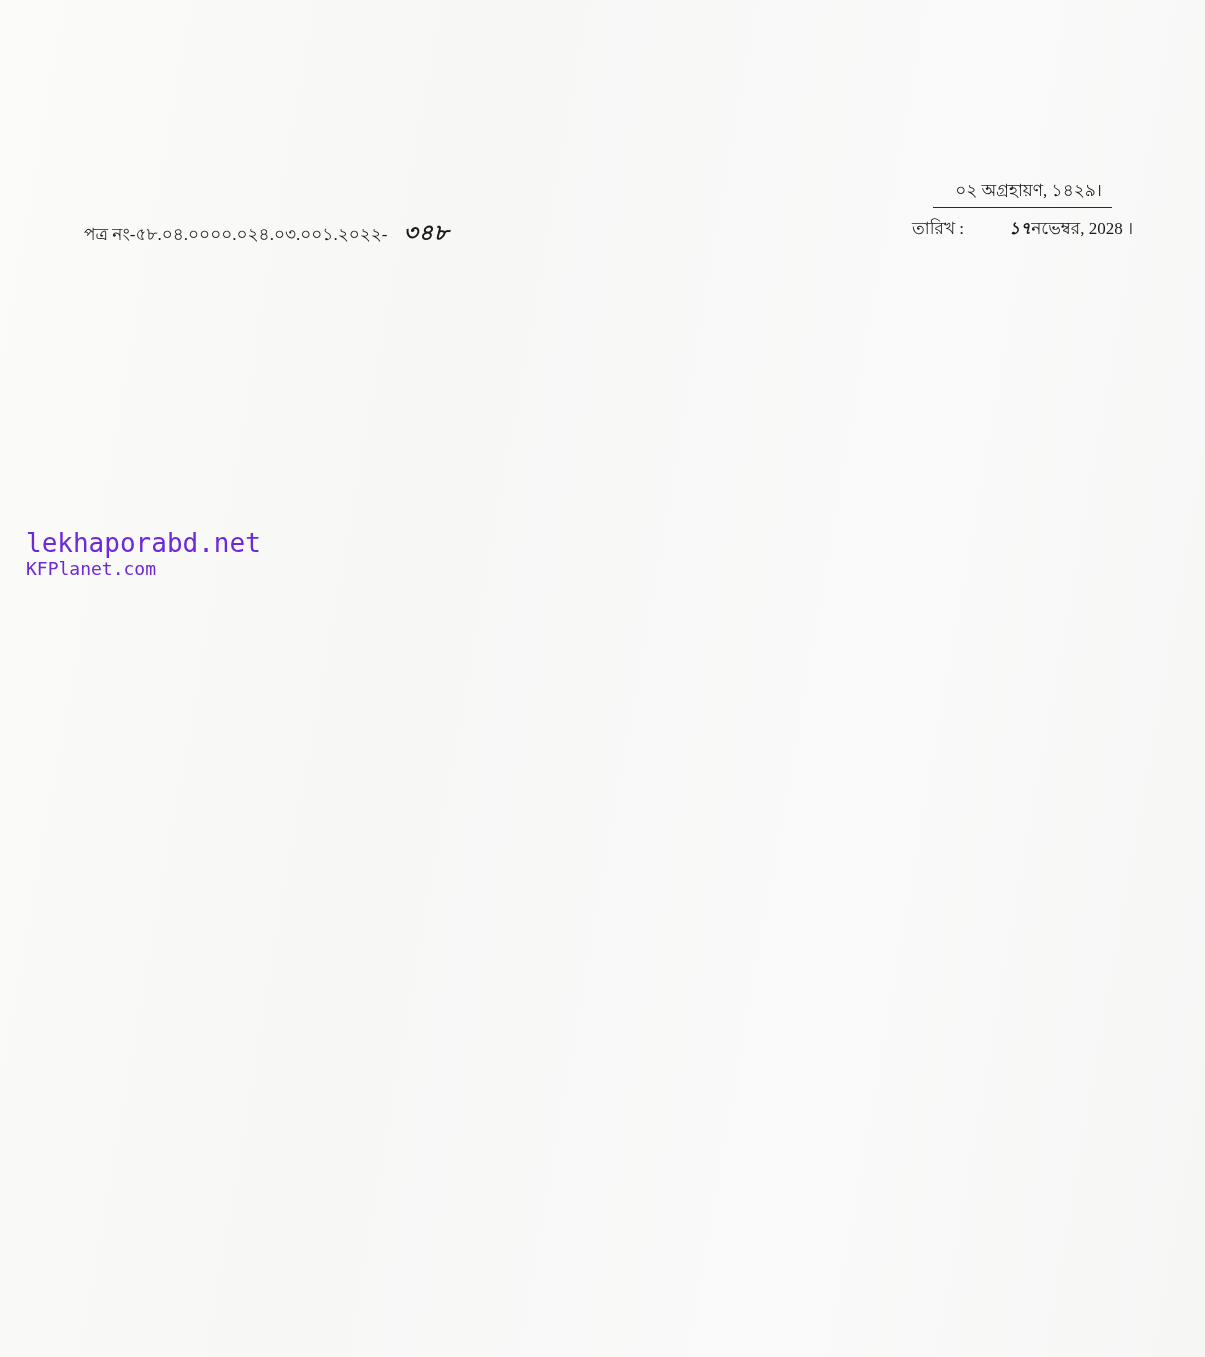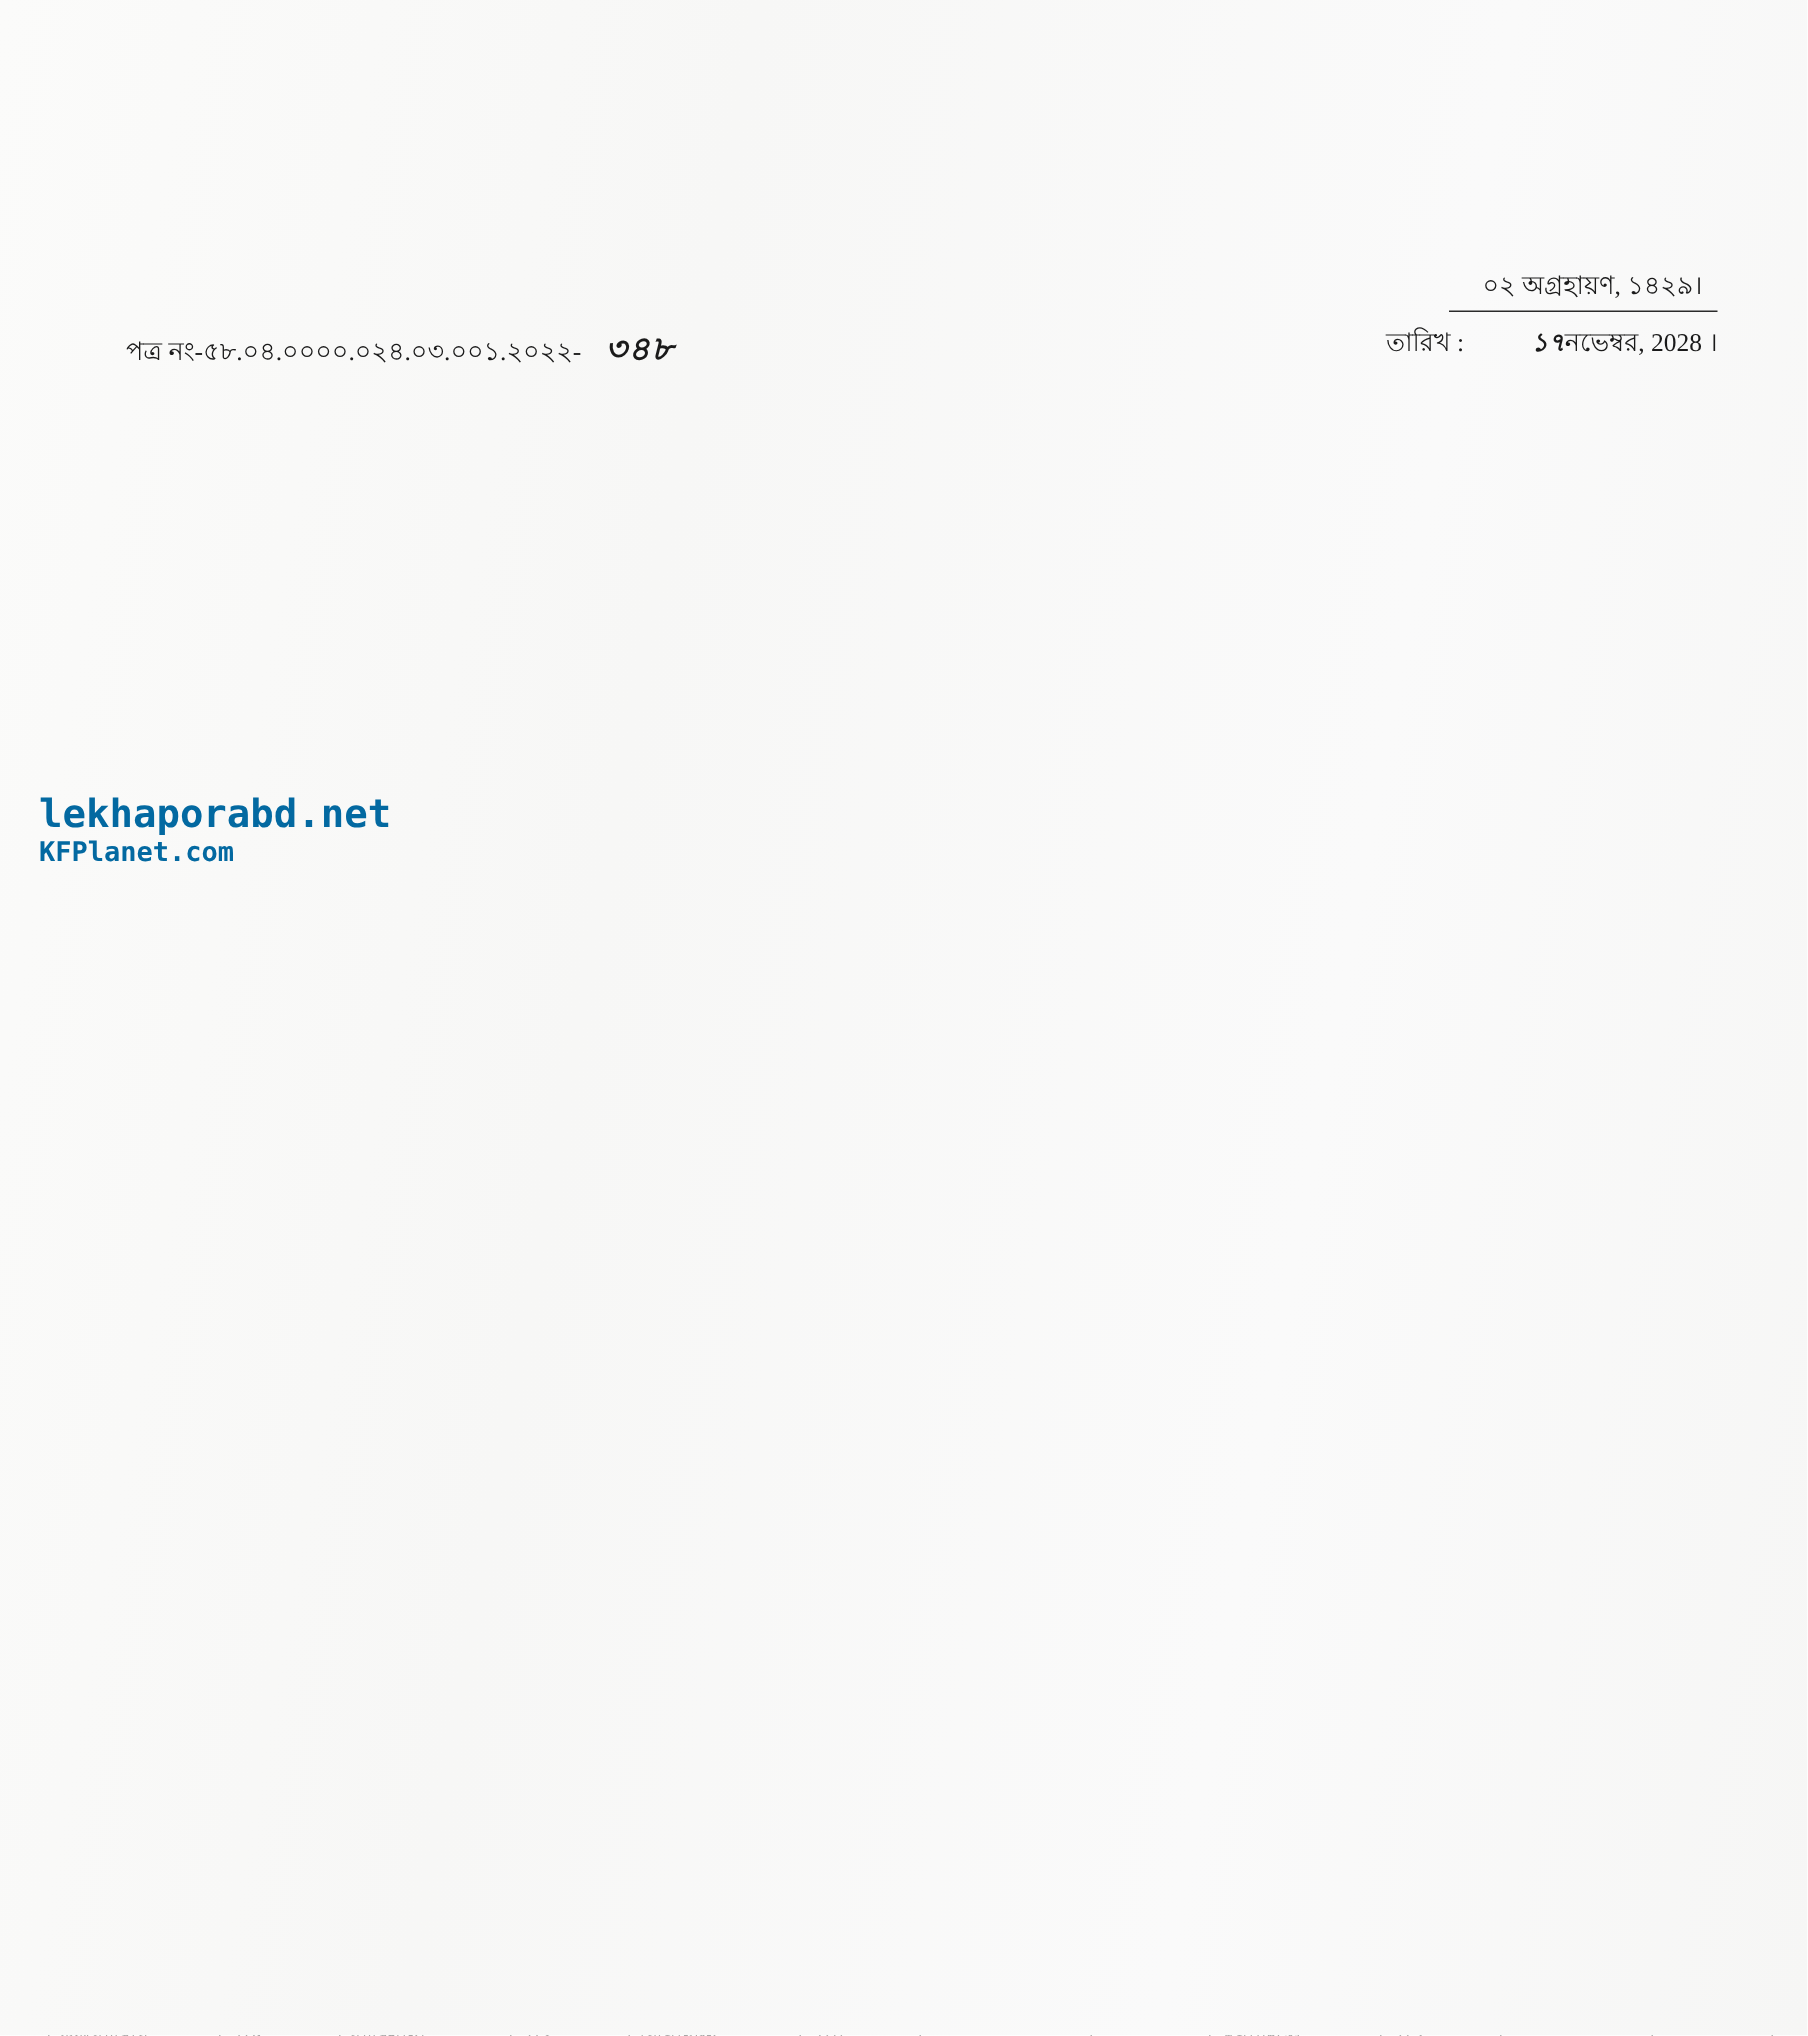--- a/index.html
+++ b/index.html
@@ -75,23 +75,23 @@
   }
   .memo-left .hand {
     font-size: 22px;
     font-style: italic;
     font-weight: bold;
     letter-spacing: 1px;
     margin-left: 16px;
   }
   .memo-right {
     position: absolute;
-    right: 60px;
+    right: 72px;
     top: 0;
-    text-align: right;
+    text-align: center;
     font-size: 17px;
   }
   .memo-right .bn-date {
     padding: 0 10px 2px 22px;
     border-bottom: 1.4px solid #2b2b2b;
     display: inline-block;
   }
   .memo-right .en-date {
     margin-top: 7px;
     white-space: nowrap;
@@ -204,22 +204,22 @@
     font-size: 14.5px;
   }
   .w-name { width: 112px; }
   .w-num  { width: 78px; }
   .w-name2 { width: 100px; }
 
   
   .wm {
     position: absolute;
     font-family: "DejaVu Sans Mono", "Liberation Mono", monospace;
-    font-weight: bold;
-    color: #0369a1;
+    font-weight: normal;
+    color: #6d28d9;
     letter-spacing: 0px;
     white-space: nowrap;
   }
   .wm1 {
     left: 26px;
     top: 528px;
     font-size: 26px;
   }
   .wm2 {
     left: 26px;

